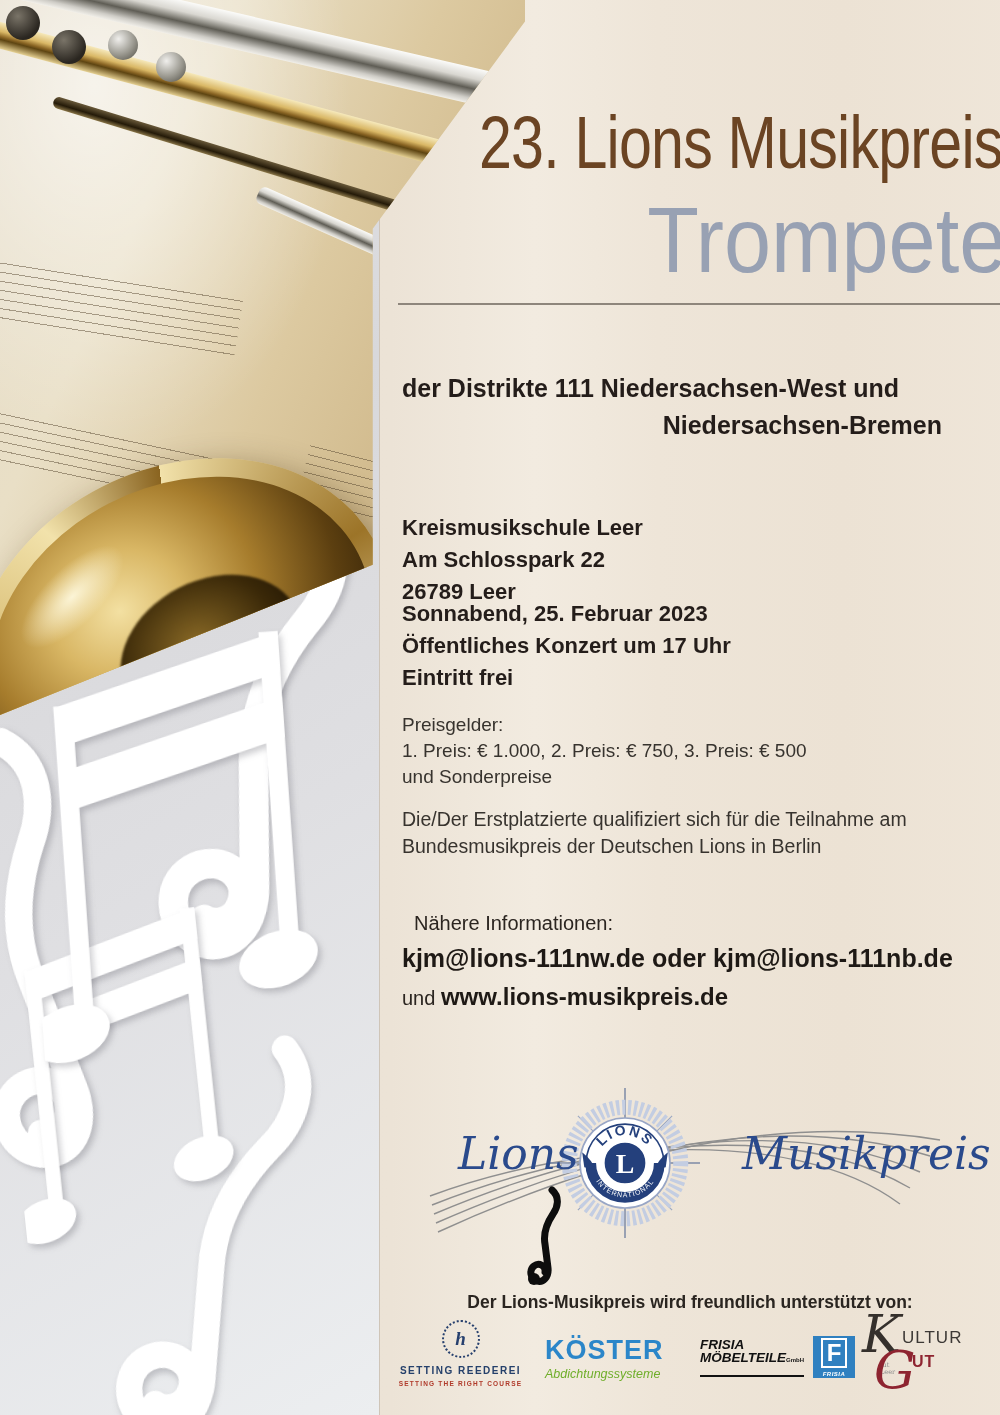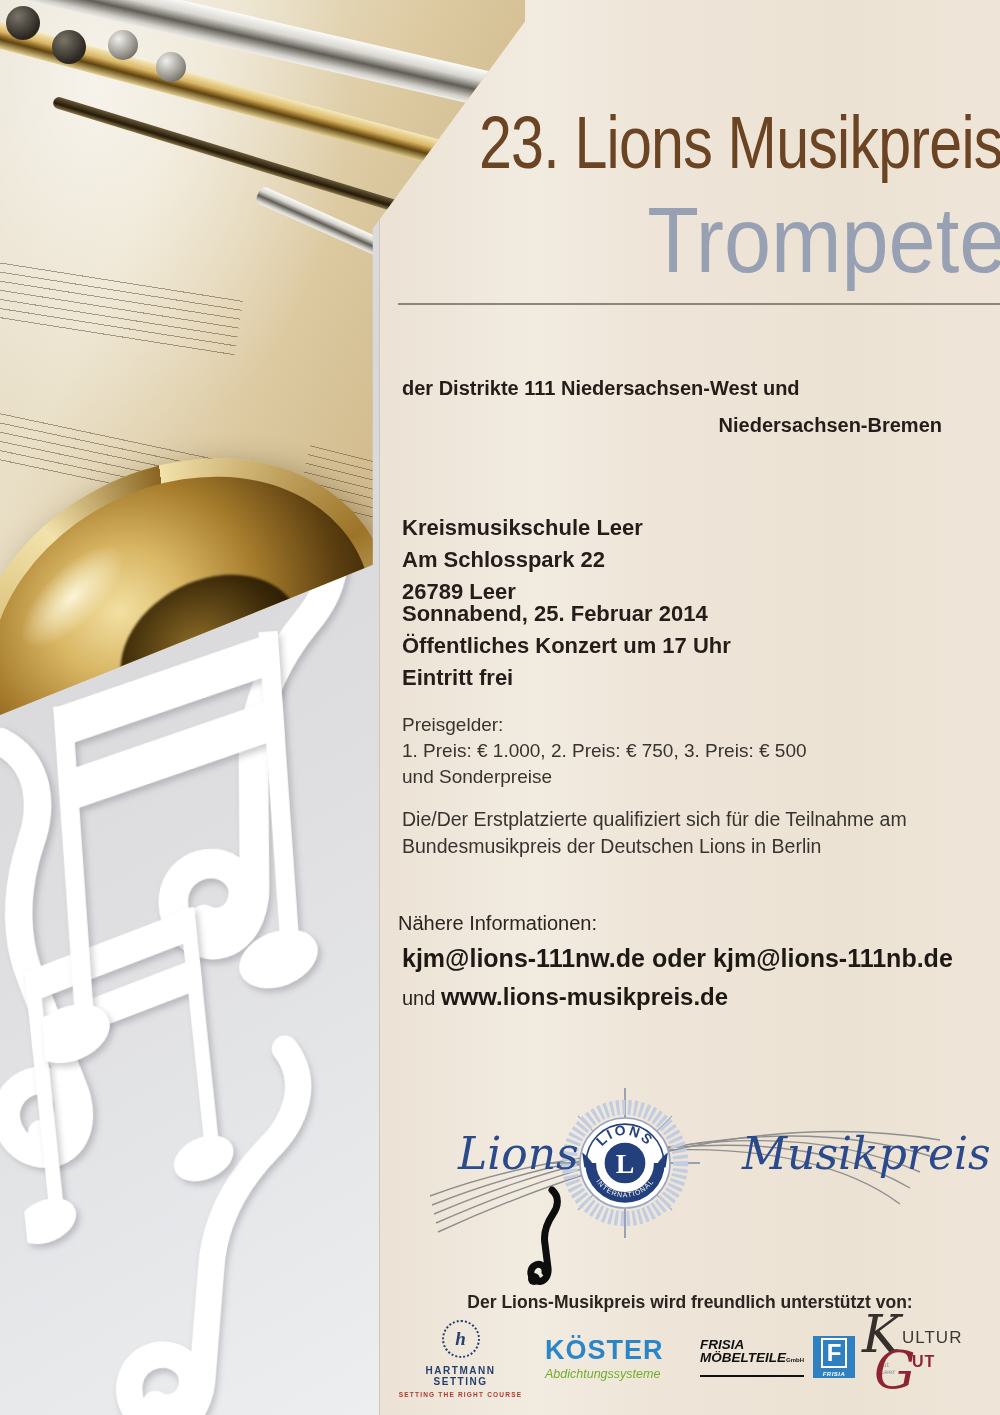--- a/index.html
+++ b/index.html
@@ -63,31 +63,31 @@
     transform:scaleX(.80);transform-origin:100% 50%;white-space:nowrap;
   }
   .instrument{
     position:absolute;right:22px;top:188px;margin:0;z-index:4;
     font-size:92px;font-weight:normal;letter-spacing:0;color:#98a1b3;
     transform:scaleX(.92);transform-origin:100% 50%;white-space:nowrap;
   }
   .rule{position:absolute;left:398px;right:0;top:303px;height:2px;background:#8e867c;z-index:4;}
   
   .districts{position:absolute;left:402px;top:370px;width:540px;z-index:4;
-    font-size:20px;font-weight:bold;color:#241d1a;line-height:37px;}
+    font-size:25px;font-weight:bold;color:#241d1a;line-height:37px;}
   .districts .l2{text-align:right;}
   .addr{position:absolute;left:402px;top:512px;z-index:4;
     font-size:22px;font-weight:bold;color:#241d1a;line-height:32px;}
   .event{position:absolute;left:402px;top:598px;z-index:4;
     font-size:22px;font-weight:bold;color:#241d1a;line-height:32px;}
   .prizes{position:absolute;left:402px;top:712px;z-index:4;
     font-size:19px;color:#37332e;line-height:26px;}
   .qualify{position:absolute;left:402px;top:806px;z-index:4;
     font-size:19.5px;color:#37332e;line-height:27px;}
-  .info-h{position:absolute;left:398px;top:912px;z-index:4;font-size:20px;color:#2b2520;}
+  .info-h{position:absolute;left:414px;top:912px;z-index:4;font-size:20px;color:#2b2520;}
   .emails{position:absolute;left:402px;top:944px;z-index:4;
     font-size:25px;font-weight:bold;color:#1e1915;}
   .webline{position:absolute;left:402px;top:983px;z-index:4;font-size:20px;color:#2b2520;}
   .webline b{font-size:24px;color:#1e1915;}
   
   .logo-wrap{position:absolute;left:420px;top:1080px;width:560px;height:200px;z-index:4;}
   .logo-wrap svg{position:absolute;overflow:visible;}
   .logo-word{
     position:absolute;font-family:"DejaVu Serif","Liberation Serif",serif;
     font-style:italic;font-size:44px;color:#2a4a8c;white-space:nowrap;
@@ -200,21 +200,21 @@
     <div class="l2">Niedersachsen-Bremen</div>
   </div>
 
   <div class="addr">
     <div>Kreismusikschule Leer</div>
     <div>Am Schlosspark 22</div>
     <div>26789 Leer</div>
   </div>
 
   <div class="event">
-    <div>Sonnabend, 25. Februar 2014</div>
+    <div>Sonnabend, 25. Februar 2023</div>
     <div>Öffentliches Konzert um 17 Uhr</div>
     <div>Eintritt frei</div>
   </div>
 
   <div class="prizes">
     <div>Preisgelder:</div>
     <div>1. Preis: € 1.000, 2. Preis: € 750, 3. Preis: € 500</div>
     <div>und Sonderpreise</div>
   </div>
 
@@ -276,21 +276,21 @@
     <span class="logo-word lions">Lions</span>
     <span class="logo-word musik">Musikpreis</span>
   </div>
 
   <div class="support-h">Der Lions-Musikpreis wird freundlich unterstützt von:</div>
 
   <div class="sp hartmann">
     <div class="ring">
       <span>h</span>
     </div>
-    <div class="name">HARTMANN SETTING</div>
+    <div class="name">SETTING REEDEREI</div>
     <div class="tag">SETTING THE RIGHT COURSE</div>
   </div>
 
   <div class="sp koester">
     <div class="name">KÖSTER</div>
     <div class="sub">Abdichtungssysteme</div>
   </div>
 
   <div class="sp frisia">
     <div class="txt">

